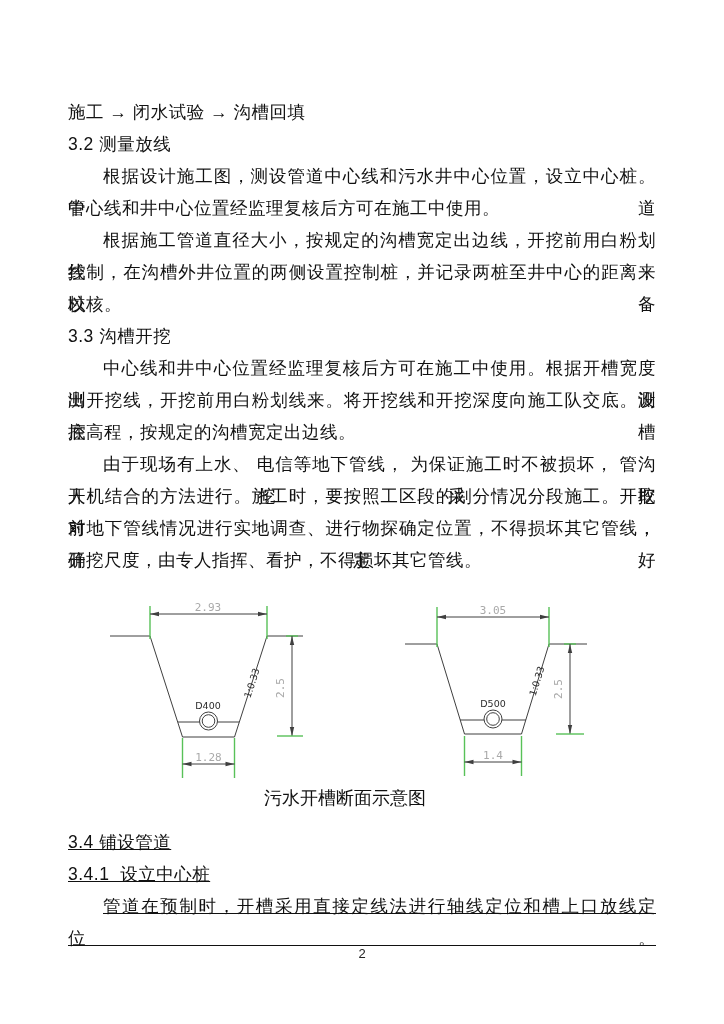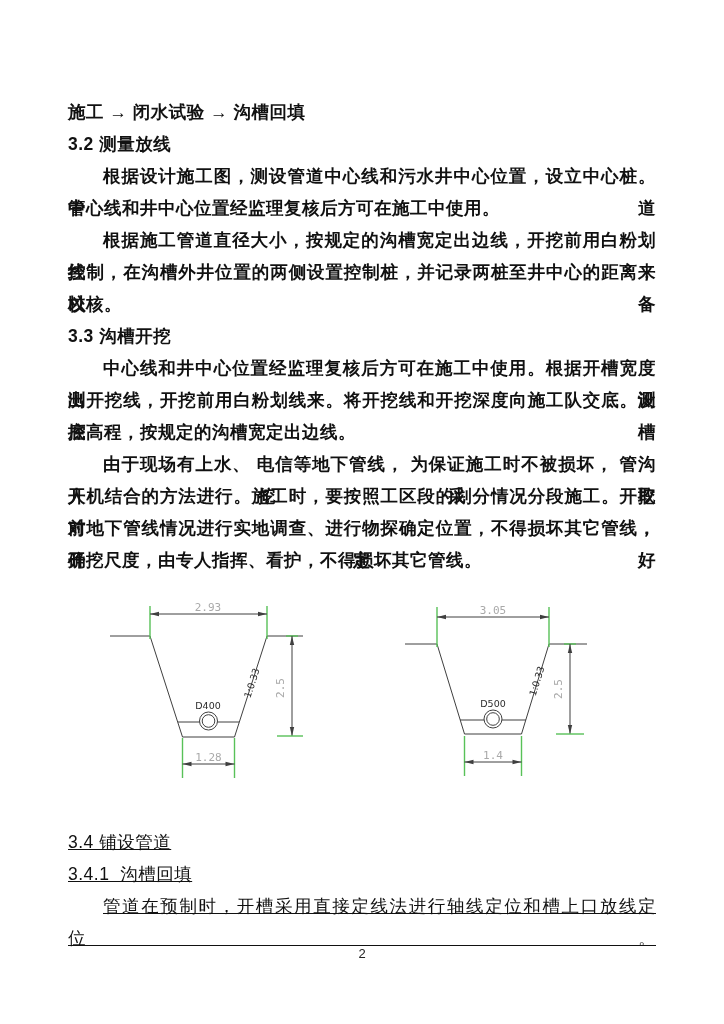--- a/index.html
+++ b/index.html
@@ -9,21 +9,21 @@
     margin:0 auto;
     background:#ffffff;
     font-family:"Liberation Sans","DejaVu Sans",sans-serif;
     color:#111;
     overflow:hidden;
   }
   .textblock{
     position:absolute;
     left:68px;width:588px;
   }
-  .tb-main{top:96px;font-weight:bold;}
+  .tb-main{top:96px;}
   .tb-bottom{top:826px;text-decoration:underline;}
   .line{
     height:32px;line-height:32px;
     font-size:17.5px;
     letter-spacing:0.5px;
     white-space:pre;
   }
   .line.ind{text-indent:35px;}
   .line.jst{
     white-space:normal;
@@ -173,22 +173,23 @@
         <line class="gl" x1="464.5" y1="736" x2="464.5" y2="776"></line>
         <line class="gl" x1="521.5" y1="736" x2="521.5" y2="776"></line>
         <line class="dl" x1="464.5" y1="762" x2="521.5" y2="762"></line>
         <polygon class="ar" points="464.5,762 473.5,759.8 473.5,764.2"></polygon>
         <polygon class="ar" points="521.5,762 512.5,759.8 512.5,764.2"></polygon>
         <text class="dim" x="493" y="759" text-anchor="middle">1.4</text>
       </g>
     </g>
   </svg>
 
+  <div class="caption">污水开槽断面示意图</div>
 
   <div class="textblock tb-bottom">
     <div class="line">3.4 铺设管道</div>
-    <div class="line">3.4.1  沟槽回填</div>
+    <div class="line">3.4.1  设立中心桩</div>
     <div class="line ind jst">管道在预制时，开槽采用直接定线法进行轴线定位和槽上口放线定位。</div>
   </div>
 
   <div class="footer">2</div>
 
 </div>
 
 </body></html>

